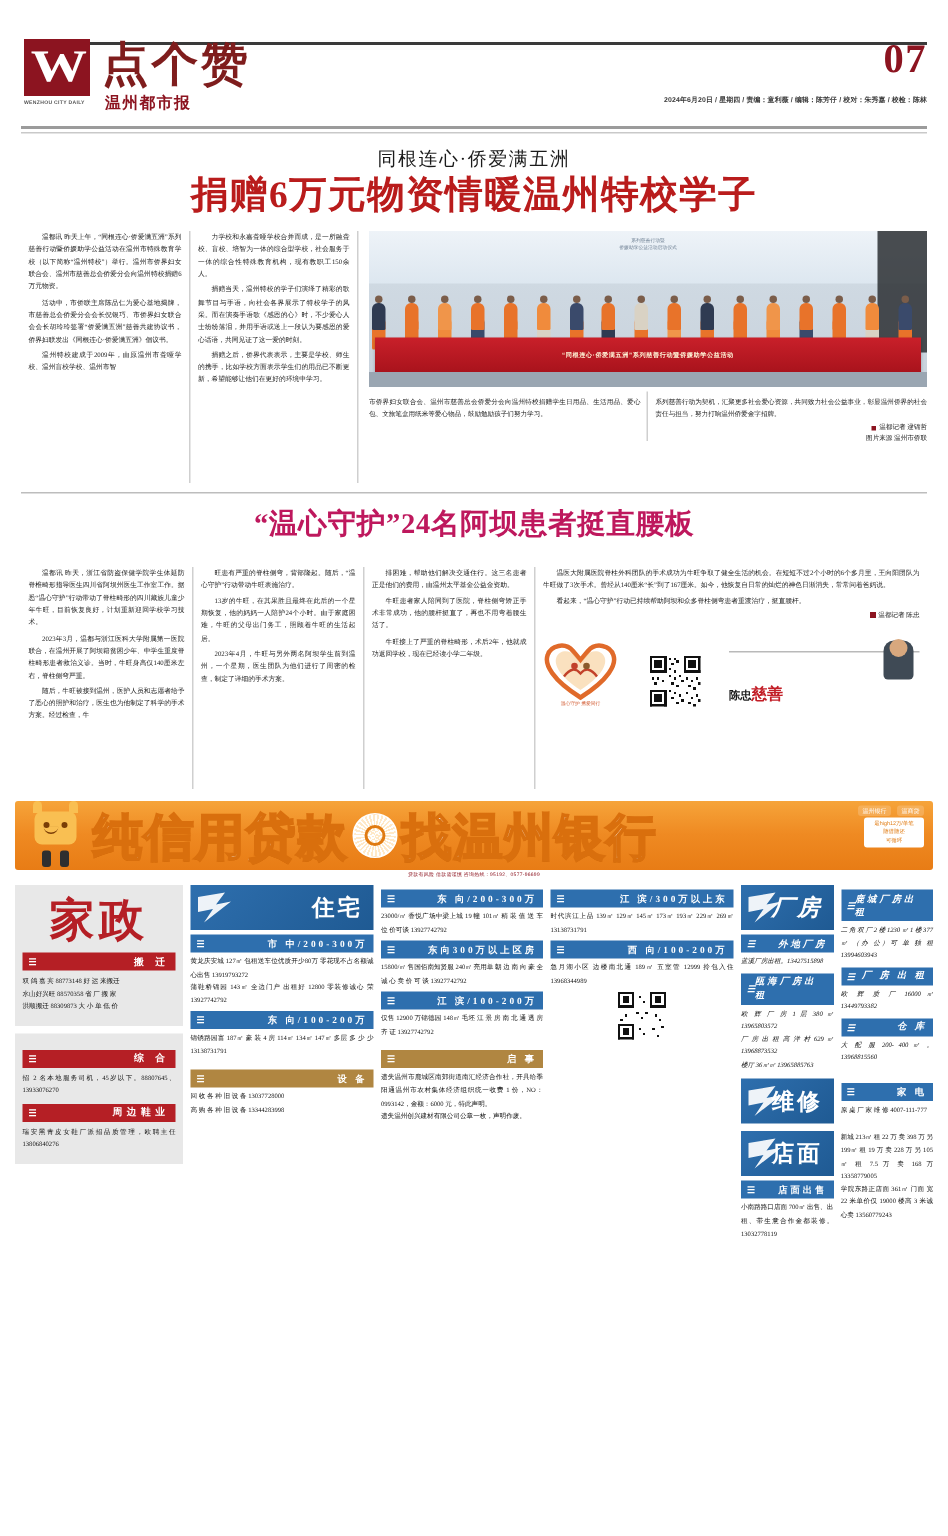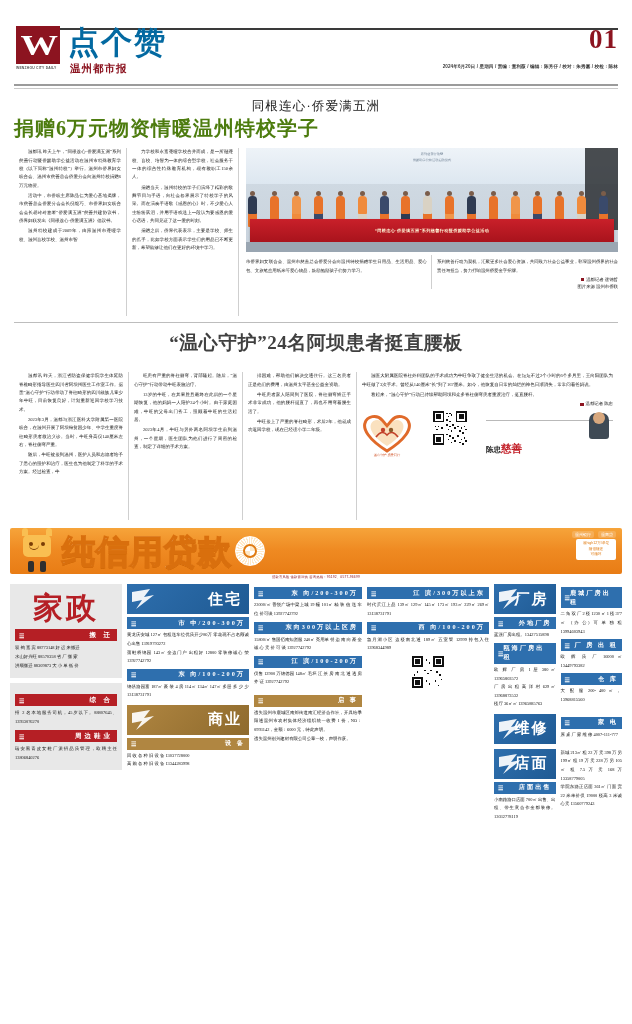--- a/index.html
+++ b/index.html
@@ -27,21 +27,21 @@
     transform:scaleX(1.25);
   }
   .wmark-sub {
     position:absolute; left:2px; top:42px; width:46px;
     font-size:3.4px; line-height:1.45; color:#555; font-weight:bold;
     letter-spacing:.2px;
   }
   .mh-title {
     position:absolute; left:54px; top:-2px;
     font-family:"Liberation Serif", serif; font-weight:bold;
-    font-size:31px; letter-spacing:2px; color:#0369a1;
+    font-size:31px; letter-spacing:2px; color:#7f1d1d;
   }
   .mh-paper {
     position:absolute; left:56px; top:38px;
     font-family:"Liberation Serif", serif; font-weight:bold;
     font-size:10.5px; letter-spacing:1px; color:#8c1420;
   }
   .pageno {
     position:absolute; right:0; top:0;
     font-family:"Liberation Serif", serif; font-weight:bold;
     font-size:27px; color:#8c1420; letter-spacing:1px;
@@ -52,22 +52,22 @@
     font-weight:bold;
   }
 
   
   .lead { margin:12px 14px 0 14px; }
   .kicker {
     text-align:center; font-family:"Liberation Serif", serif;
     font-size:12.5px; color:#1b1b1b; letter-spacing:1.2px; margin-bottom:2px;
   }
   .headline {
-    font-family:"Liberation Serif", serif;
-    font-weight:bold; font-size:20px; letter-spacing:1px; color:#4d7c0f;
+    text-align:center; font-family:"Liberation Serif", serif;
+    font-weight:bold; font-size:25px; letter-spacing:1px; color:#b91c1c;
     line-height:1.12;
   }
 
   
   .lead-body { display:flex; margin-top:9px; gap:0; height:168px; }
   .col { width:112px; padding:0 5px; position:relative; font-size:4.4px; }
   .col + .col { border-left:1px solid #cfcfcf; }
   .photo-col { flex:1; padding-left:7px; border-left:1px solid #cfcfcf; }
   p.body {
     font-family:"Liberation Serif", serif; font-size:4.5px; line-height:1.85;
@@ -108,27 +108,27 @@
     font-family:"Liberation Serif", serif; font-size:4.4px; line-height:1.85;
     color:#1a1a1a; text-align:justify; margin-top:3px; text-indent:0;
   }
   .byline { text-align:right; font-size:4.4px; font-family:"Liberation Serif", serif; margin-top:2px; color:#1a1a1a; }
   .byline .sq { display:inline-block; width:3.2px; height:3.2px; background:#8c1420; margin-right:2px; vertical-align:middle; }
 
   
   .hr-sep { margin:6px 14px 0 14px; height:1px; background:#bdbdbd; }
   .headline2 {
     text-align:center; font-family:"Liberation Serif", serif; font-weight:bold;
-    font-size:19px; letter-spacing:.5px; margin:7px 14px 16px 14px; color:#404040;
+    font-size:19px; letter-spacing:.5px; margin:7px 14px 16px 14px; color:#be185d;
   }
   .story2 { display:flex; margin:7px 14px 0 14px; height:148px; }
   .s2col { width:114px; padding:0 5px; }
   .s2col + .s2col { border-left:1px solid #cfcfcf; }
   .s2col.last { flex:1; }
-  .charity { margin-top:5px; display:flex; align-items:flex-start; gap:19px; height:54px; }
+  .charity { margin-top:5px; display:flex; align-items:flex-end; gap:19px; height:54px; }
   .heart-logo { width:52px; height:46px; position:relative; }
   .heart-shape {
     position:absolute; left:0; top:2px; width:50px; height:40px;
   }
   .heart-cap { position:absolute; bottom:0; left:0; width:50px; text-align:center; font-size:3.2px; color:#d0552a; }
   .qr { width:34px; height:34px; background:#fff; position:relative; }
   .qr-grid { width:34px; height:34px; }
   .chenzhong { flex:1; position:relative; height:46px; }
   .cz-line { position:absolute; left:0; top:9px; width:100%; height:1px; background:#b9b9b9; }
   .cz-txt {
@@ -266,21 +266,21 @@
   <div class="masthead">
     <div class="mh-rule-top"></div>
     <div class="logo-block">
       <div class="wmark">
         <span>W</span>
       </div>
       <div class="wmark-sub">WENZHOU CITY DAILY</div>
       <div class="mh-title">点个赞</div>
       <div class="mh-paper">温州都市报</div>
     </div>
-    <div class="pageno">01</div>
+    <div class="pageno">07</div>
     <div class="dateline">2024年6月20日 / 星期四 / 责编：童利薇 / 编辑：陈芳仔 / 校对：朱秀嘉 / 校检：陈林</div>
     <div class="mh-rule-bot"></div>
     <div class="mh-rule-bot2"></div>
   </div>
 
   <div class="lead">
     <div class="kicker">同根连心·侨爱满五洲</div>
     <div class="headline">捐赠6万元物资情暖温州特校学子</div>
 
     <div class="lead-body">
@@ -478,20 +478,21 @@
       <div class="mascot-head"></div>
       <div class="mascot-smile"></div>
       <div class="mascot-leg" style="left:8px;"></div>
       <div class="mascot-leg" style="right:8px;"></div>
     </div>
     <div class="bank-text">
       <span>纯信用贷款</span>
       <div class="bank-seal">
           <i></i>
         </div>
+      <span>找温州银行</span>
     </div>
     <div class="bank-right">
       <div class="br-logos">
         <div class="br-logo">温州银行</div>
         <div class="br-logo">温商贷</div>
       </div>
       <div class="br-box" style="white-space:pre-line;">最high12万/单笔
 随借随还
 可循环</div>
     </div>
@@ -541,26 +542,20 @@
         <div class="ad-line">黄龙庆安城 127㎡ 包租送车位优质开少80万 零花现不占名额诚心出售 13919793272</div>
         <div class="ad-line">蒲鞋桥锦园 143㎡ 全边门户 出租好 12800 零装修诚心 荣 13927742792</div>
         <div class="sub-blue">
           <span class="bars">☰</span>
           <span>东 向/100-200万</span>
         </div>
         <div class="ad-line">锦锈路园富 187㎡ 豪 装 4 房 114㎡ 134㎡ 147㎡ 多层 多 少 少 13138731791</div>
       </div>
 
       <div class="catbox">
-        <div class="cat-header hdr-gold">
-          <svg class="slash" viewBox="0 0 26 24">
-            <path d="M2 5 L20 2 L14 10 L24 8 L6 22 L12 13 L2 15 Z" fill="#fff" opacity=".92"></path>
-          </svg>
-          <span>商业</span>
-        </div>
         <div class="sub-blue sub-gold">
           <span class="bars">☰</span>
           <span>设 备</span>
         </div>
         <div class="ad-line">回 收 各 种 旧 设 备 13037728000</div>
         <div class="ad-line">高 购 各 种 旧 设 备 13344283998</div>
       </div>
     </div>
 
     <div class="cl-col c3">
@@ -638,21 +633,21 @@
               <rect x="3" y="10" width="1" height="1"></rect>
                 <rect x="1" y="12" width="1" height="1"></rect>
             </g>
           </svg>
         </div>
       </div>
 
     </div>
 
     <div class="cl-col c5">
-      <div style="display:flex; gap:5px;">
+      <div style="display:flex; gap:5px;font-style:italic;">
         <div style="width:50%;">
           <div class="cat-header hdr-blue">
             <svg class="slash" viewBox="0 0 26 24">
               <path d="M2 5 L20 2 L14 10 L24 8 L6 22 L12 13 L2 15 Z" fill="#fff" opacity=".92"></path>
             </svg>
             <span>厂房</span>
           </div>
           <div class="sub-blue">
             <span class="bars">☰</span>
             <span>外地厂房</span>

